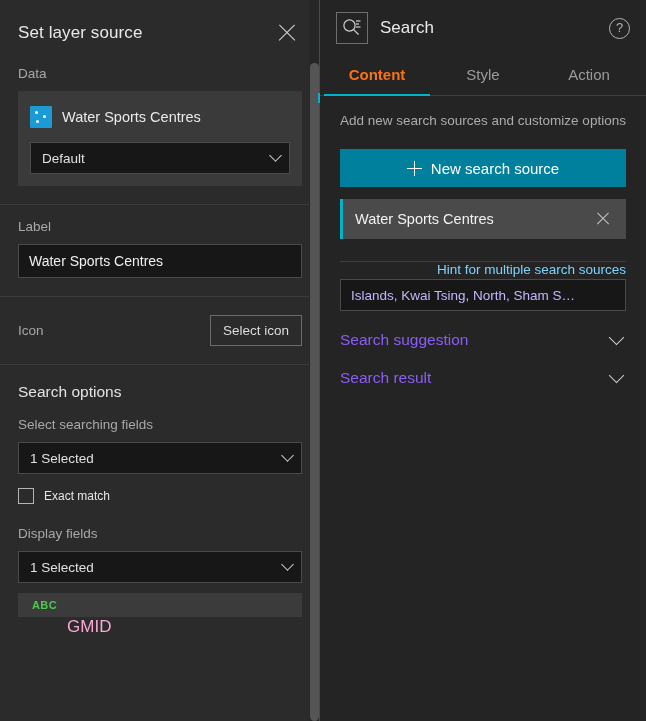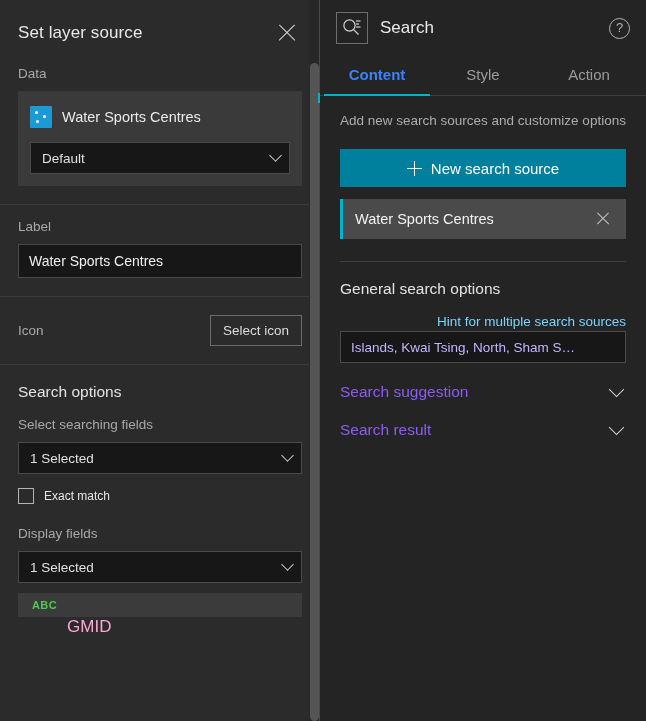--- a/index.html
+++ b/index.html
@@ -144,21 +144,21 @@
     cursor: pointer; flex: 0 0 21px;
   }
 
   .tabs {
     display: flex; height: 40px; border-bottom: 1px solid #3e3e3e; padding: 0 4px;
   }
   .tab {
     flex: 1; text-align: center; font-size: 15px; color: #9b9b9b;
     line-height: 38px; cursor: pointer; position: relative;
   }
-  .tab.active { color: #3b82f6; font-weight: 700; }
+  .tab.active { color: #f97316; font-weight: 700; }
   .tab.active::after {
     content: ""; position: absolute; left: 0; right: 0; bottom: -1px;
     height: 2.5px; background: #00b3c8;
   }
 
   .rp-body { padding: 14px 20px 0 20px; }
   .desc { font-size: 13.5px; color: #acacac; line-height: 21px; }
   .btn-primary {
     margin-top: 18px; width: 100%; height: 38px; background: #00809c;
     border: none; color: #ffffff; font-size: 15px; cursor: pointer;
@@ -315,21 +315,20 @@
         <span data-name="new-search-source-label">New search source</span>
       </button>
 
       <div class="source-item" data-name="list-item">
         <span class="source-name" data-name="search-source-name">Water Sports Centres</span>
         <span class="small-x" data-name="remove-source-icon"></span>
       </div>
 
       <div class="rp-divider" data-name="section-divider"></div>
 
-      <div class="gso-heading" data-name="general-search-options-heading">General search options</div>
 
       <div class="hint-label" data-name="hint-label">Hint for multiple search sources</div>
       <input class="hint-input" type="text" data-name="hint-input" value="Islands, Kwai Tsing, North, Sham S…" style="">
 
       <div class="accordion" data-name="accordion-search-suggestion">
         <span class="acc-label" data-name="accordion-label">Search suggestion</span>
         <span class="acc-chev" data-name="chevron-down-icon"></span>
       </div>
 
       <div class="accordion" data-name="accordion-search-result">

